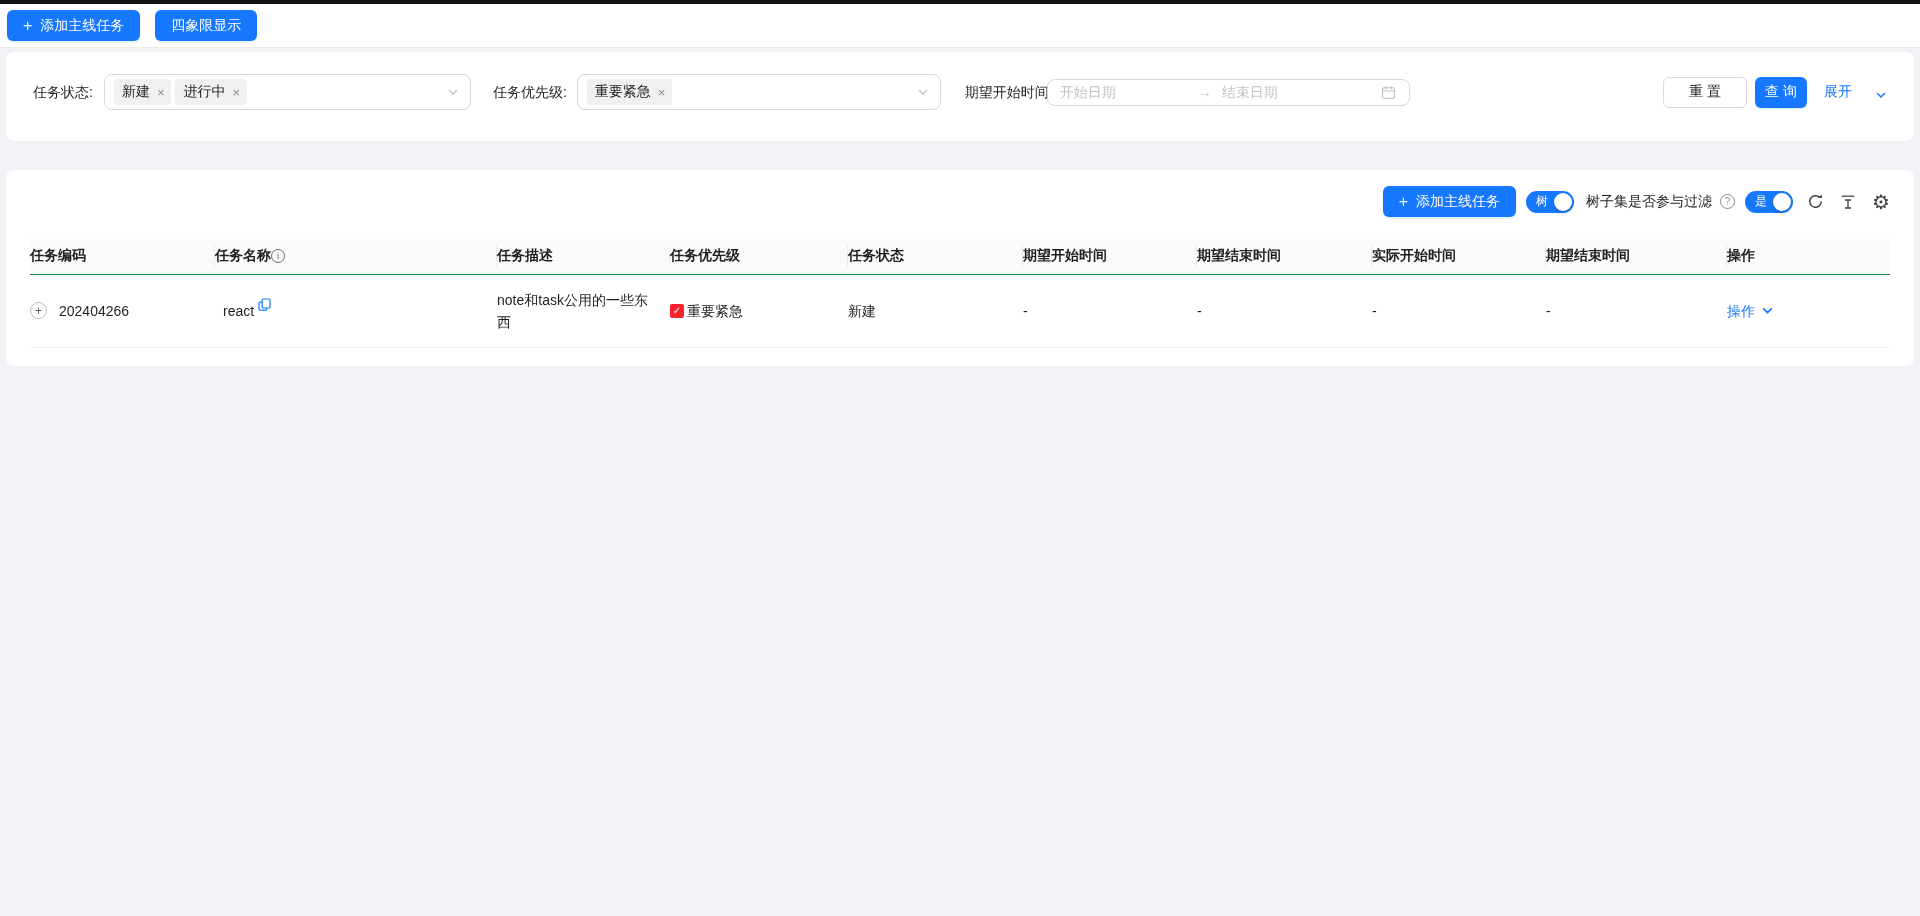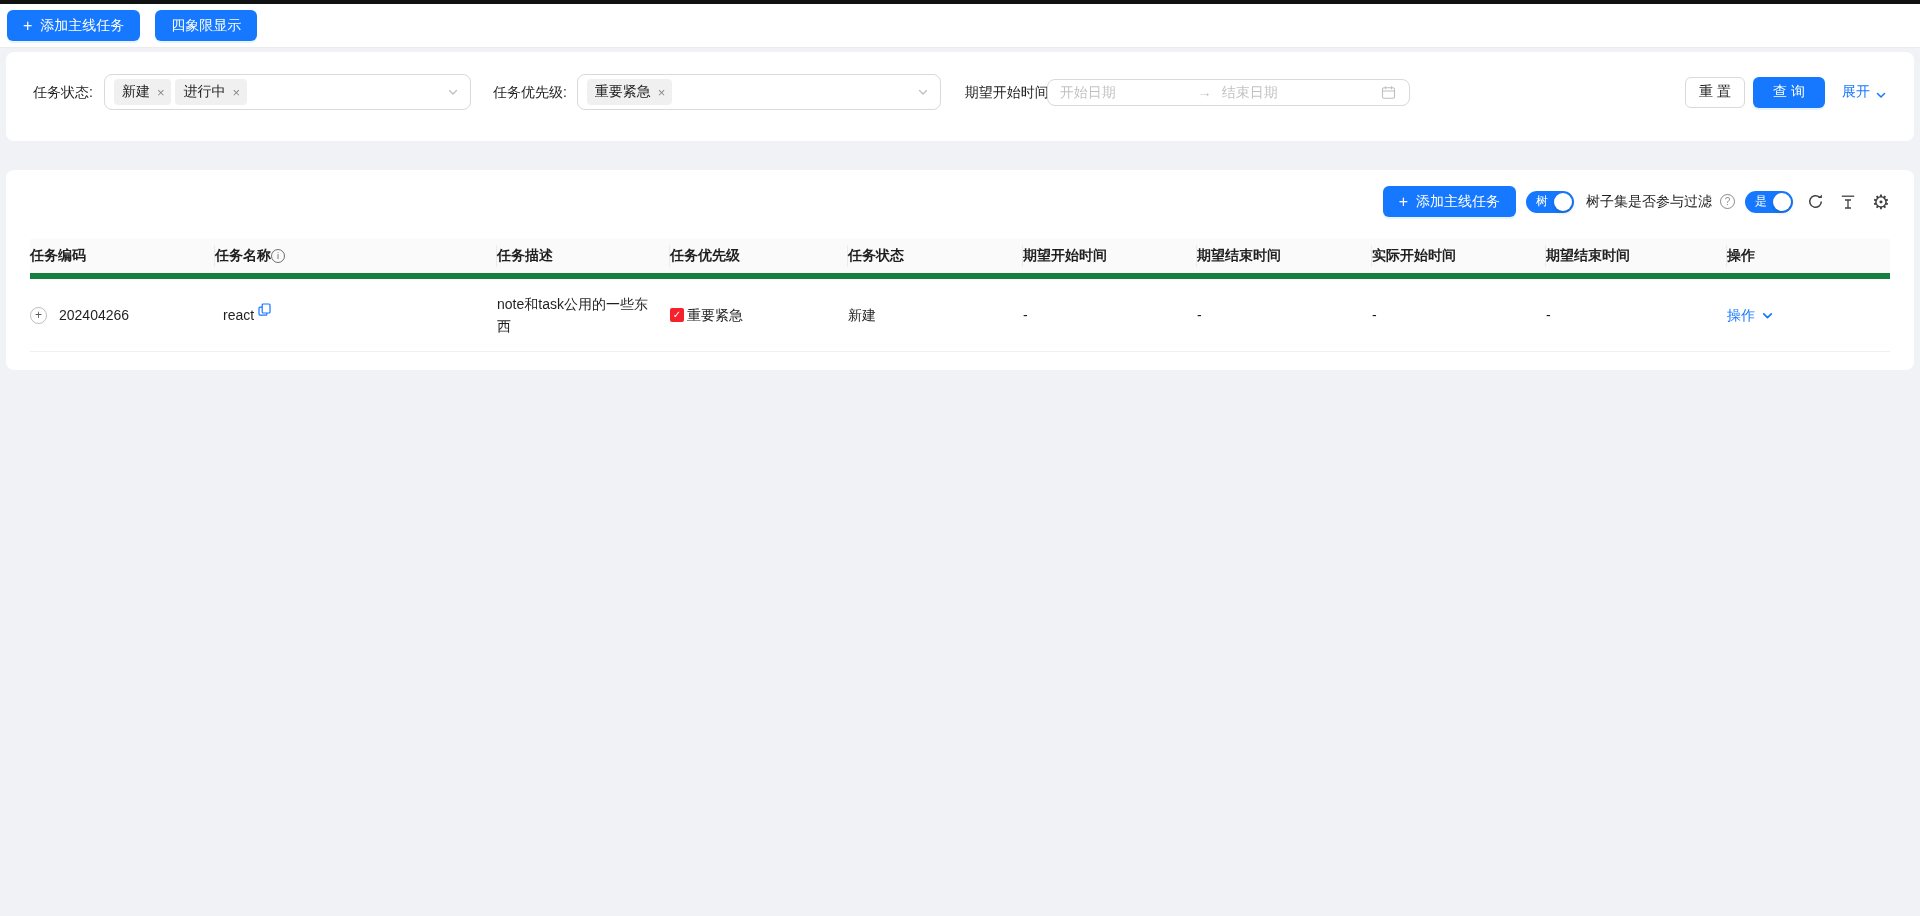--- a/index.html
+++ b/index.html
@@ -50,24 +50,24 @@
     display: flex; align-items: center; padding: 0 13px 0 12px; margin-left: -2px;
   }
   .range input {
     border: none; outline: none; width: 128px; font-size: 14px; font-family: inherit;
     color: rgba(0,0,0,.88); background: transparent;
   }
   .range input::placeholder { color: rgba(0,0,0,.25); }
   .range .arrow { color: rgba(0,0,0,.25); margin: 0 10px; flex: none; }
   .range .cal { margin-left: auto; display: flex; color: #bfbfbf; }
   .filter-right { margin-left: auto; display: flex; align-items: center; }
-  .btn-reset { width: 60px; }
-  .btn-query { width: 72px; margin-left: 8px; }
+  .btn-reset { width: 84px; }
+  .btn-query { width: 52px; margin-left: 8px; }
   .expand-link {
-    color: #1677ff; margin-left: 17px; display: inline-flex; align-items: flex-end; gap: 5px;
+    color: #1677ff; margin-left: 17px; display: inline-flex; align-items: flex-end; gap: 23px;
     cursor: pointer; text-decoration: none;
   }
   .chevron-blue { color: #1677ff; display: flex; }
 
   
   .table-card { padding: 16px 24px 18px; }
   .toolbar { display: flex; align-items: center; justify-content: flex-end; margin-bottom: 22px; }
   .toolbar > * { flex: none; }
   .switch {
     position: relative; height: 22px; border-radius: 11px; background: #1677ff; color: #fff;
@@ -83,21 +83,21 @@
     color: rgba(0,0,0,.45); font-size: 10px; display: inline-flex; align-items: center;
     justify-content: center; cursor: pointer;
   }
   .gear { font-size: 20px; line-height: 1; }
   .ml8 { margin-left: 8px; } .ml10 { margin-left: 10px; } .ml12 { margin-left: 12px; }
   .ml14 { margin-left: 14px; } .ml16 { margin-left: 16px; }
 
   table { width: 100%; border-collapse: collapse; table-layout: fixed; }
   th {
     background: #fafafa; font-weight: bold; text-align: left;
-    padding: 8px 16px 8px 0; border-bottom: 6px solid #15803d;
+    padding: 8px 16px 8px 0; border-bottom: 1px solid #15803d;
     position: relative; height: 35px; font-size: 14px;
   }
   th:not(:last-child)::after {
     content: ""; position: absolute; right: 0; top: 50%; transform: translateY(-50%);
     width: 1px; height: 22px; background: rgba(0,0,0,.06);
   }
   td { padding: 14px 16px 14px 0; border-bottom: 1px solid #f0f0f0; vertical-align: middle; line-height: 22px; }
   .th-flex { display: inline-flex; align-items: center; gap: 0; }
   .info-circle {
     width: 14px; height: 14px; border: 1px solid rgba(0,0,0,.55); border-radius: 50%;

